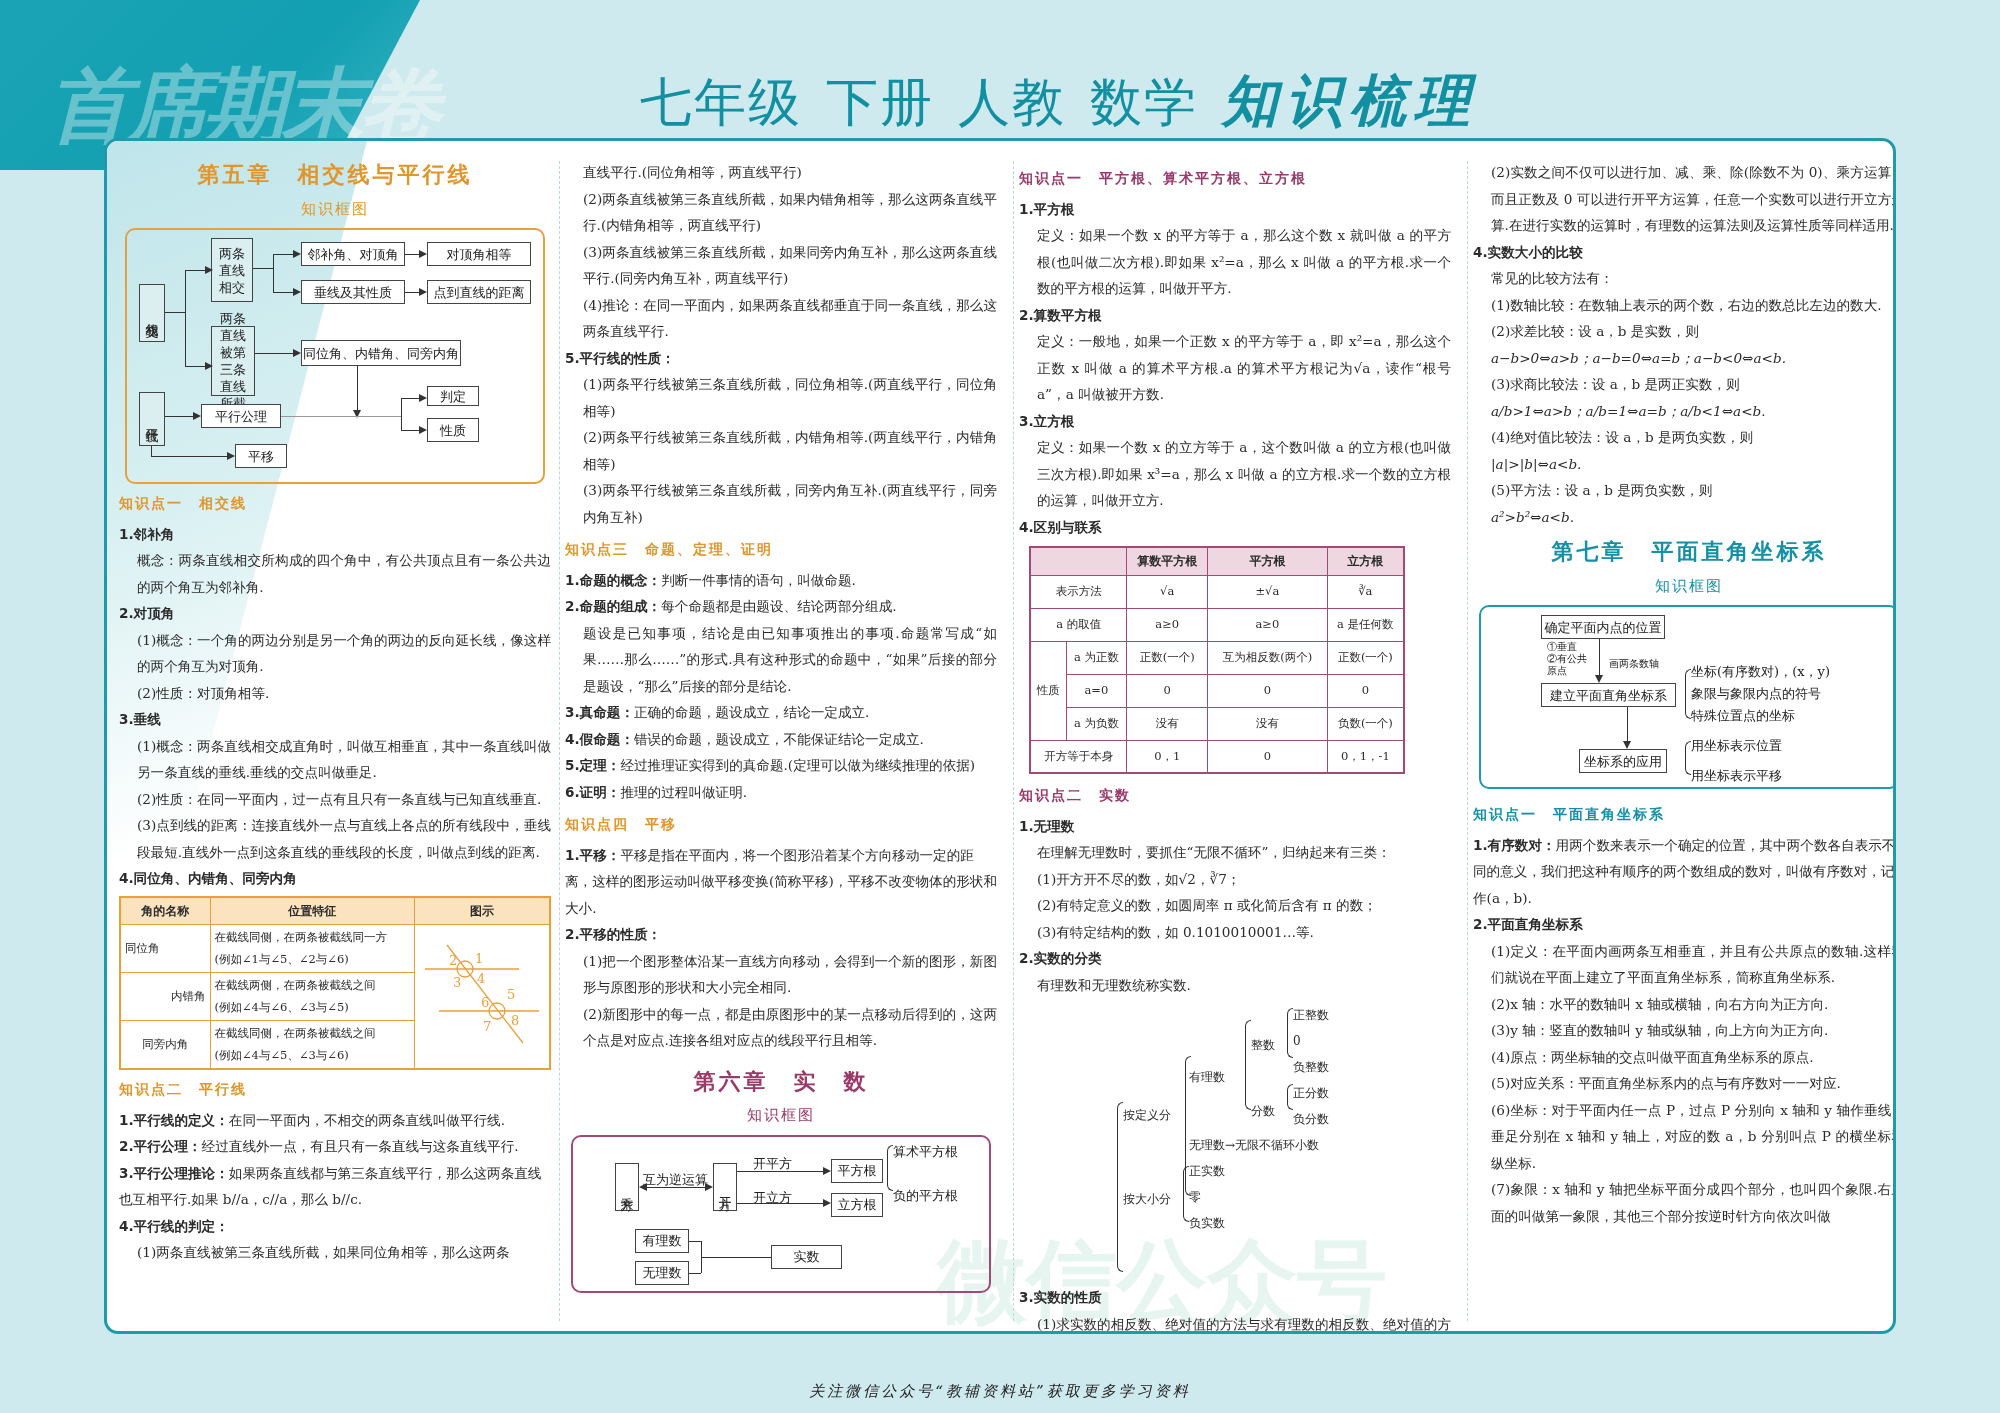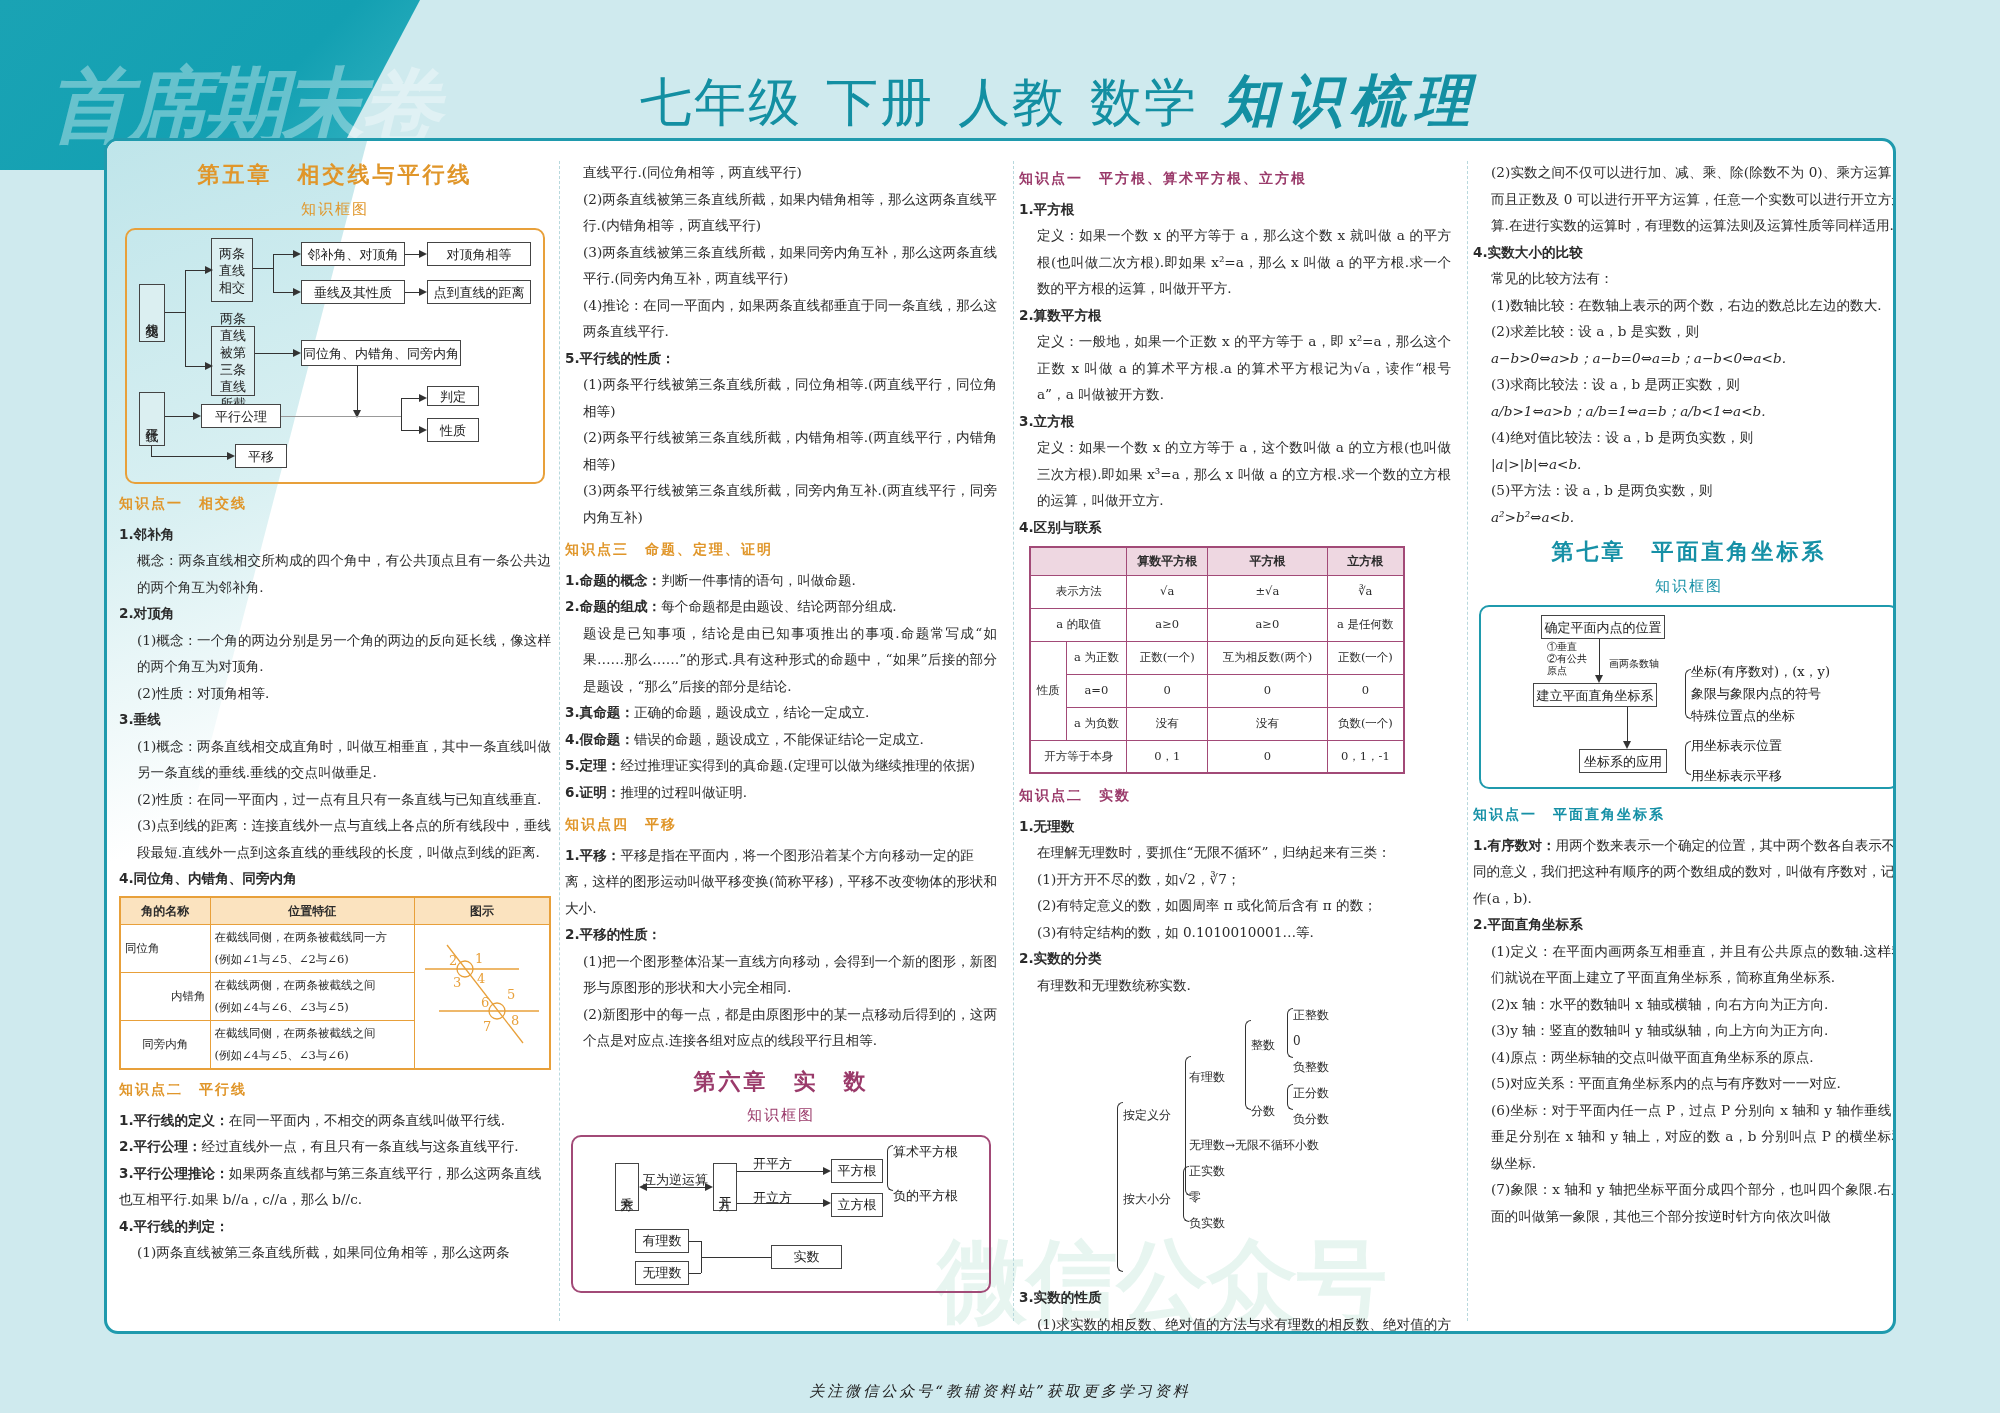--- a/index.html
+++ b/index.html
@@ -393,21 +393,21 @@
 
     <div class="chap teal" style="margin-top:8px">第七章　平面直角坐标系</div>
     <div class="frame-title teal">知识框图</div>
     <div class="diagram teal" style="height:184px">
       <div class="box" style="left:60px;top:8px;width:124px;height:24px">确定平面内点的位置</div>
       <div class="lbl" style="left:66px;top:34px;font-size:10px;line-height:12px">①垂直</div>
       <div class="lbl" style="left:66px;top:46px;font-size:10px;line-height:12px;white-space:normal;width:46px">②有公共原点</div>
       <div class="lbl" style="left:128px;top:44px;font-size:10px">画两条数轴</div>
       <div class="ln" style="left:118px;top:32px;width:1px;height:38px"></div>
       <div class="arr d" style="left:114px;top:68px"></div>
-      <div class="box" style="left:52px;top:76px;width:124px;height:24px">建立平面直角坐标系</div>
+      <div class="box" style="left:60px;top:76px;width:135px;height:24px">建立平面直角坐标系</div>
       <div class="brace" style="left:204px;top:62px;width:6px;height:50px"></div>
       <div class="lbl" style="left:210px;top:52px">坐标(有序数对)，(x，y)</div>
       <div class="lbl" style="left:210px;top:74px">象限与象限内点的符号</div>
       <div class="lbl" style="left:210px;top:96px">特殊位置点的坐标</div>
       <div class="ln" style="left:146px;top:100px;width:1px;height:36px"></div>
       <div class="arr d" style="left:142px;top:134px"></div>
       <div class="box" style="left:98px;top:142px;width:88px;height:24px">坐标系的应用</div>
       <div class="brace" style="left:204px;top:134px;width:6px;height:34px"></div>
       <div class="lbl" style="left:210px;top:126px">用坐标表示位置</div>
       <div class="lbl" style="left:210px;top:156px">用坐标表示平移</div>

